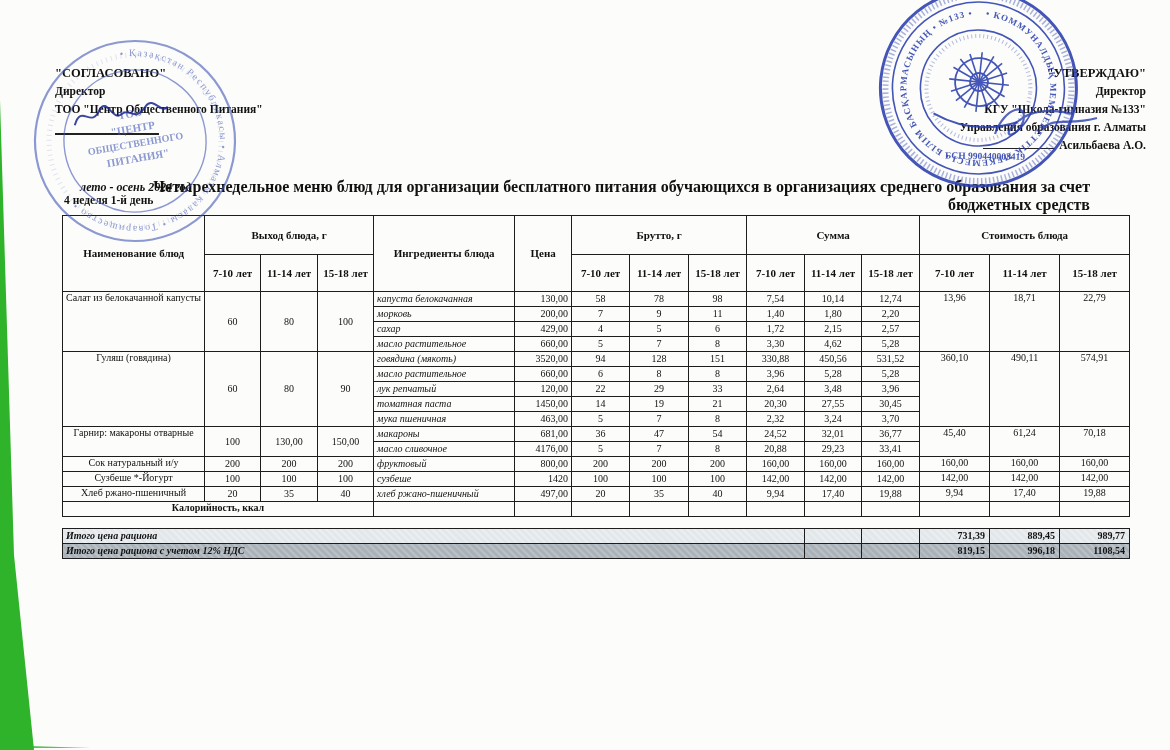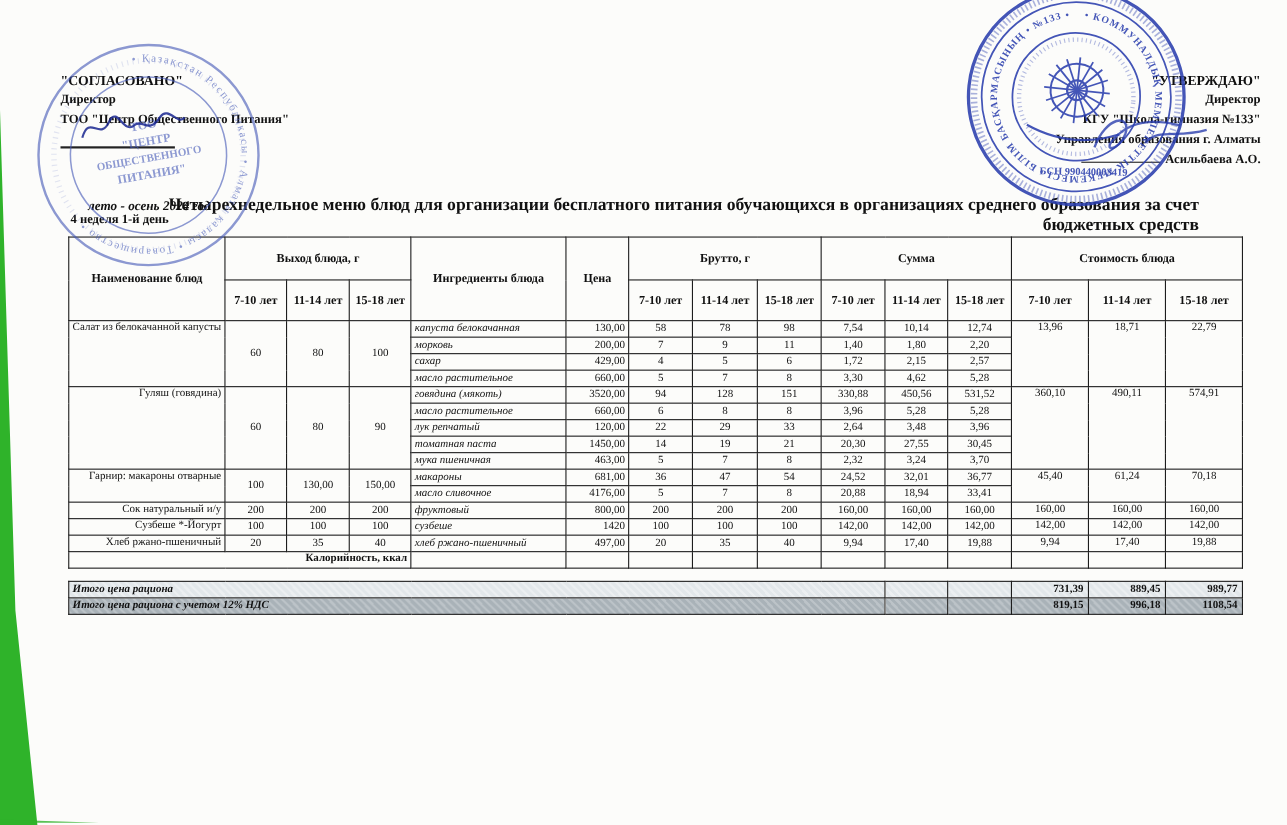--- a/index.html
+++ b/index.html
@@ -27,21 +27,21 @@
 
   table.menu{border-collapse:collapse;position:absolute;left:62px;top:215px;z-index:2;table-layout:fixed;background:transparent;}
   table.menu th, table.menu td{
     border:1px solid #1d1d1d;
     font-size:10px;line-height:12px;padding:0 3px;height:14px;
     overflow:hidden;white-space:nowrap;
   }
   table.menu thead th{font-size:11px;font-weight:bold;text-align:center;white-space:normal;line-height:13px;}
   table.menu thead tr.h1 th{height:38px;}
   table.menu thead tr.h2 th{height:36px;}
-  td.dish{text-align:right;vertical-align:top;white-space:normal;line-height:12px;}
+  td.dish{text-align:center;vertical-align:top;white-space:normal;line-height:12px;}
   td.ing{text-align:left;font-style:italic;}
   td.price{text-align:right;padding-right:5px;}
   td.num{text-align:center;}
   td.cost{vertical-align:top;padding-top:1px;}
   td.kcal{font-weight:bold;height:16px;margin-top:44px;}
   tr.gap td{border:none;height:11px;background:transparent;}
   tr.tot td{font-weight:bold;}
   tr.tot td.tlabel{font-style:italic;text-align:left;}
   tr.tot td.tval{text-align:right;padding-right:4px;}
   tr.tot.light td{background:#e2e7ea;background-image:repeating-linear-gradient(45deg,rgba(255,255,255,.35) 0 2px,rgba(0,0,0,0) 2px 5px);}
@@ -299,21 +299,21 @@
         <td class="num cost" rowspan="2">61,24</td>
         <td class="num cost" rowspan="2">70,18</td>
       </tr>
       <tr>
         <td class="ing">масло сливочное</td>
         <td class="price">4176,00</td>
         <td class="num">5</td>
         <td class="num">7</td>
         <td class="num">8</td>
         <td class="num">20,88</td>
-        <td class="num">18,94</td>
+        <td class="num">29,23</td>
         <td class="num">33,41</td>
       </tr>
       <tr>
         <td class="dish">Сок натуральный и/у</td>
         <td class="num">200</td>
         <td class="num">200</td>
         <td class="num">200</td>
         <td class="ing">фруктовый</td>
         <td class="price">800,00</td>
         <td class="num">200</td>

